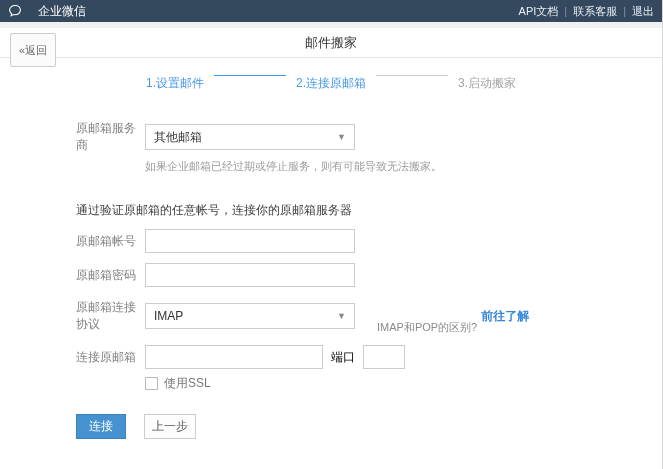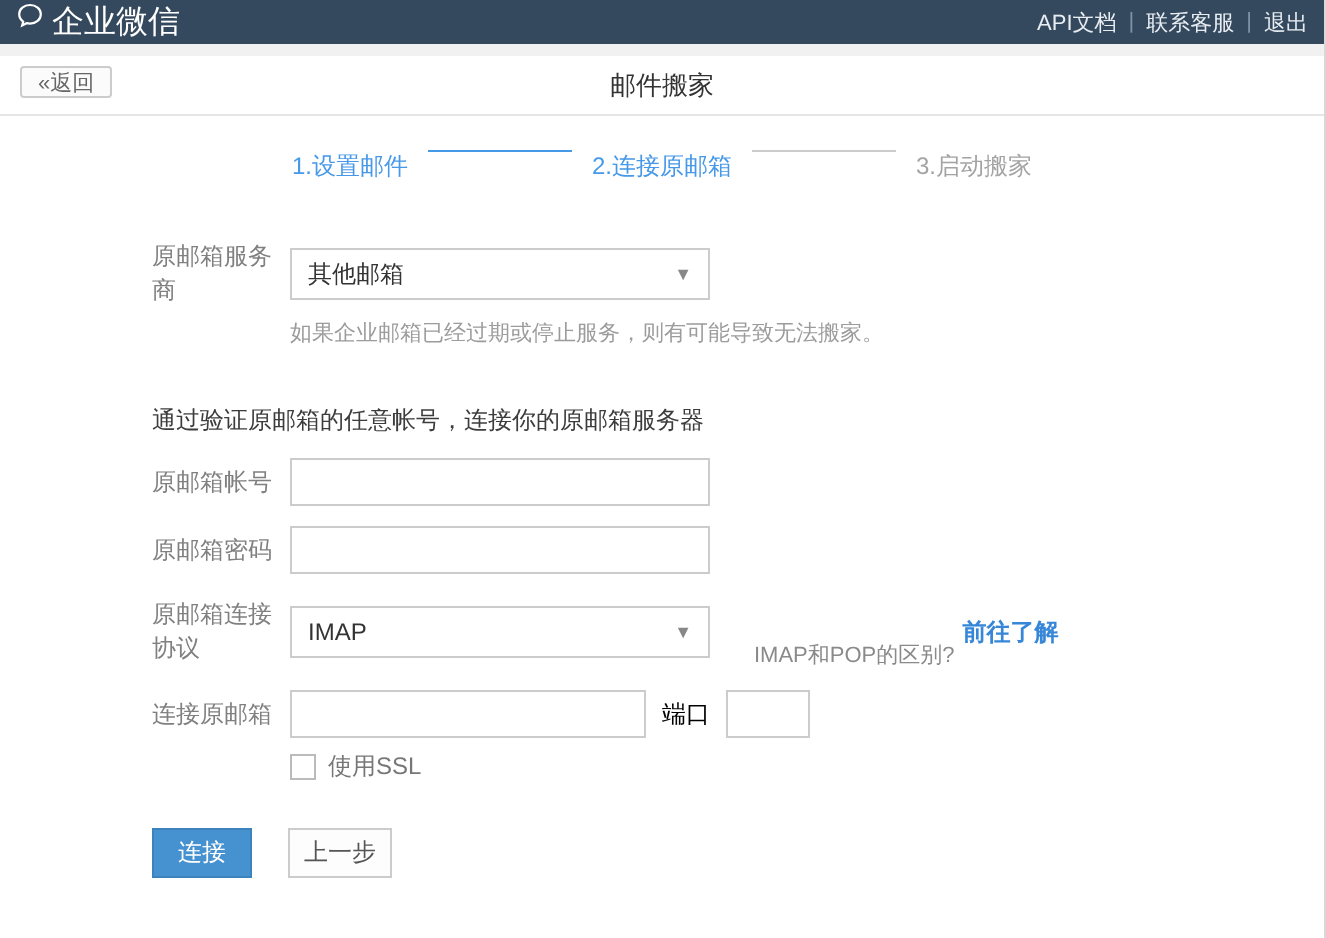--- a/index.html
+++ b/index.html
@@ -6,39 +6,39 @@
   html,body { width:663px; height:469px; }
   body {
     font-family:"Liberation Sans","DejaVu Sans",sans-serif;
     font-size:12px; color:#333; background:#fff; overflow:hidden;
   }
   .app { width:663px; height:469px; border-right:1px solid #d8d8d8; position:relative; background:#fff; }
 
   
   .topbar { height:22px; background:#35495e; color:#fff; display:flex; align-items:center;
             justify-content:space-between; padding:0 8px; }
-  .brand { display:flex; gap:4px; font-size:16px; }
+  .brand { display:flex; align-items:center; gap:16px; font-size:12px; }
   .brand svg { display:block; }
   .toplinks { display:flex; align-items:center; gap:6px; font-size:11px; color:#e8edf2; }
   .toplinks .lnk { cursor:pointer; }
   .toplinks .sep { color:#7e93a8; }
 
   
   .nav { height:30px; background:#fff; display:flex; align-items:stretch;
          justify-content:space-around; padding:0 14px; }
   .tab { display:flex; align-items:center; padding:0 16px; color:#2c4054; font-size:13px;
          border-bottom:3px solid transparent; cursor:pointer; }
   .tab.active { border-bottom-color:#2c4054; }
 
   .graystrip { height:6px; background:#f1f1f1; }
 
   
   .pagehead { height:30px; background:#fff; border-bottom:1px solid #e6e6e6; position:relative;
               display:flex; align-items:center; justify-content:center; }
-  .backbtn { position:absolute; left:10px; top:5px; height:16px; padding:0 8px; font-size:11px;
+  .backbtn { position:absolute; left:10px; top:5px; height:34px; padding:0 8px; font-size:11px;
              color:#666; background:#fbfbfb; border:1px solid #ccc; border-radius:2px;
              display:flex; align-items:center; cursor:pointer; }
   .pagetitle { font-size:13px; color:#333; }
 
   
   .steps { margin-top:17px; display:flex; align-items:flex-start; justify-content:center; }
   .step { font-size:12px; }
   .step.on { color:#4698e8; }
   .step.off { color:#a3a3a3; }
   .stepline { width:72px; height:0; border-top:1px solid #ccc; margin:0 10px; }

